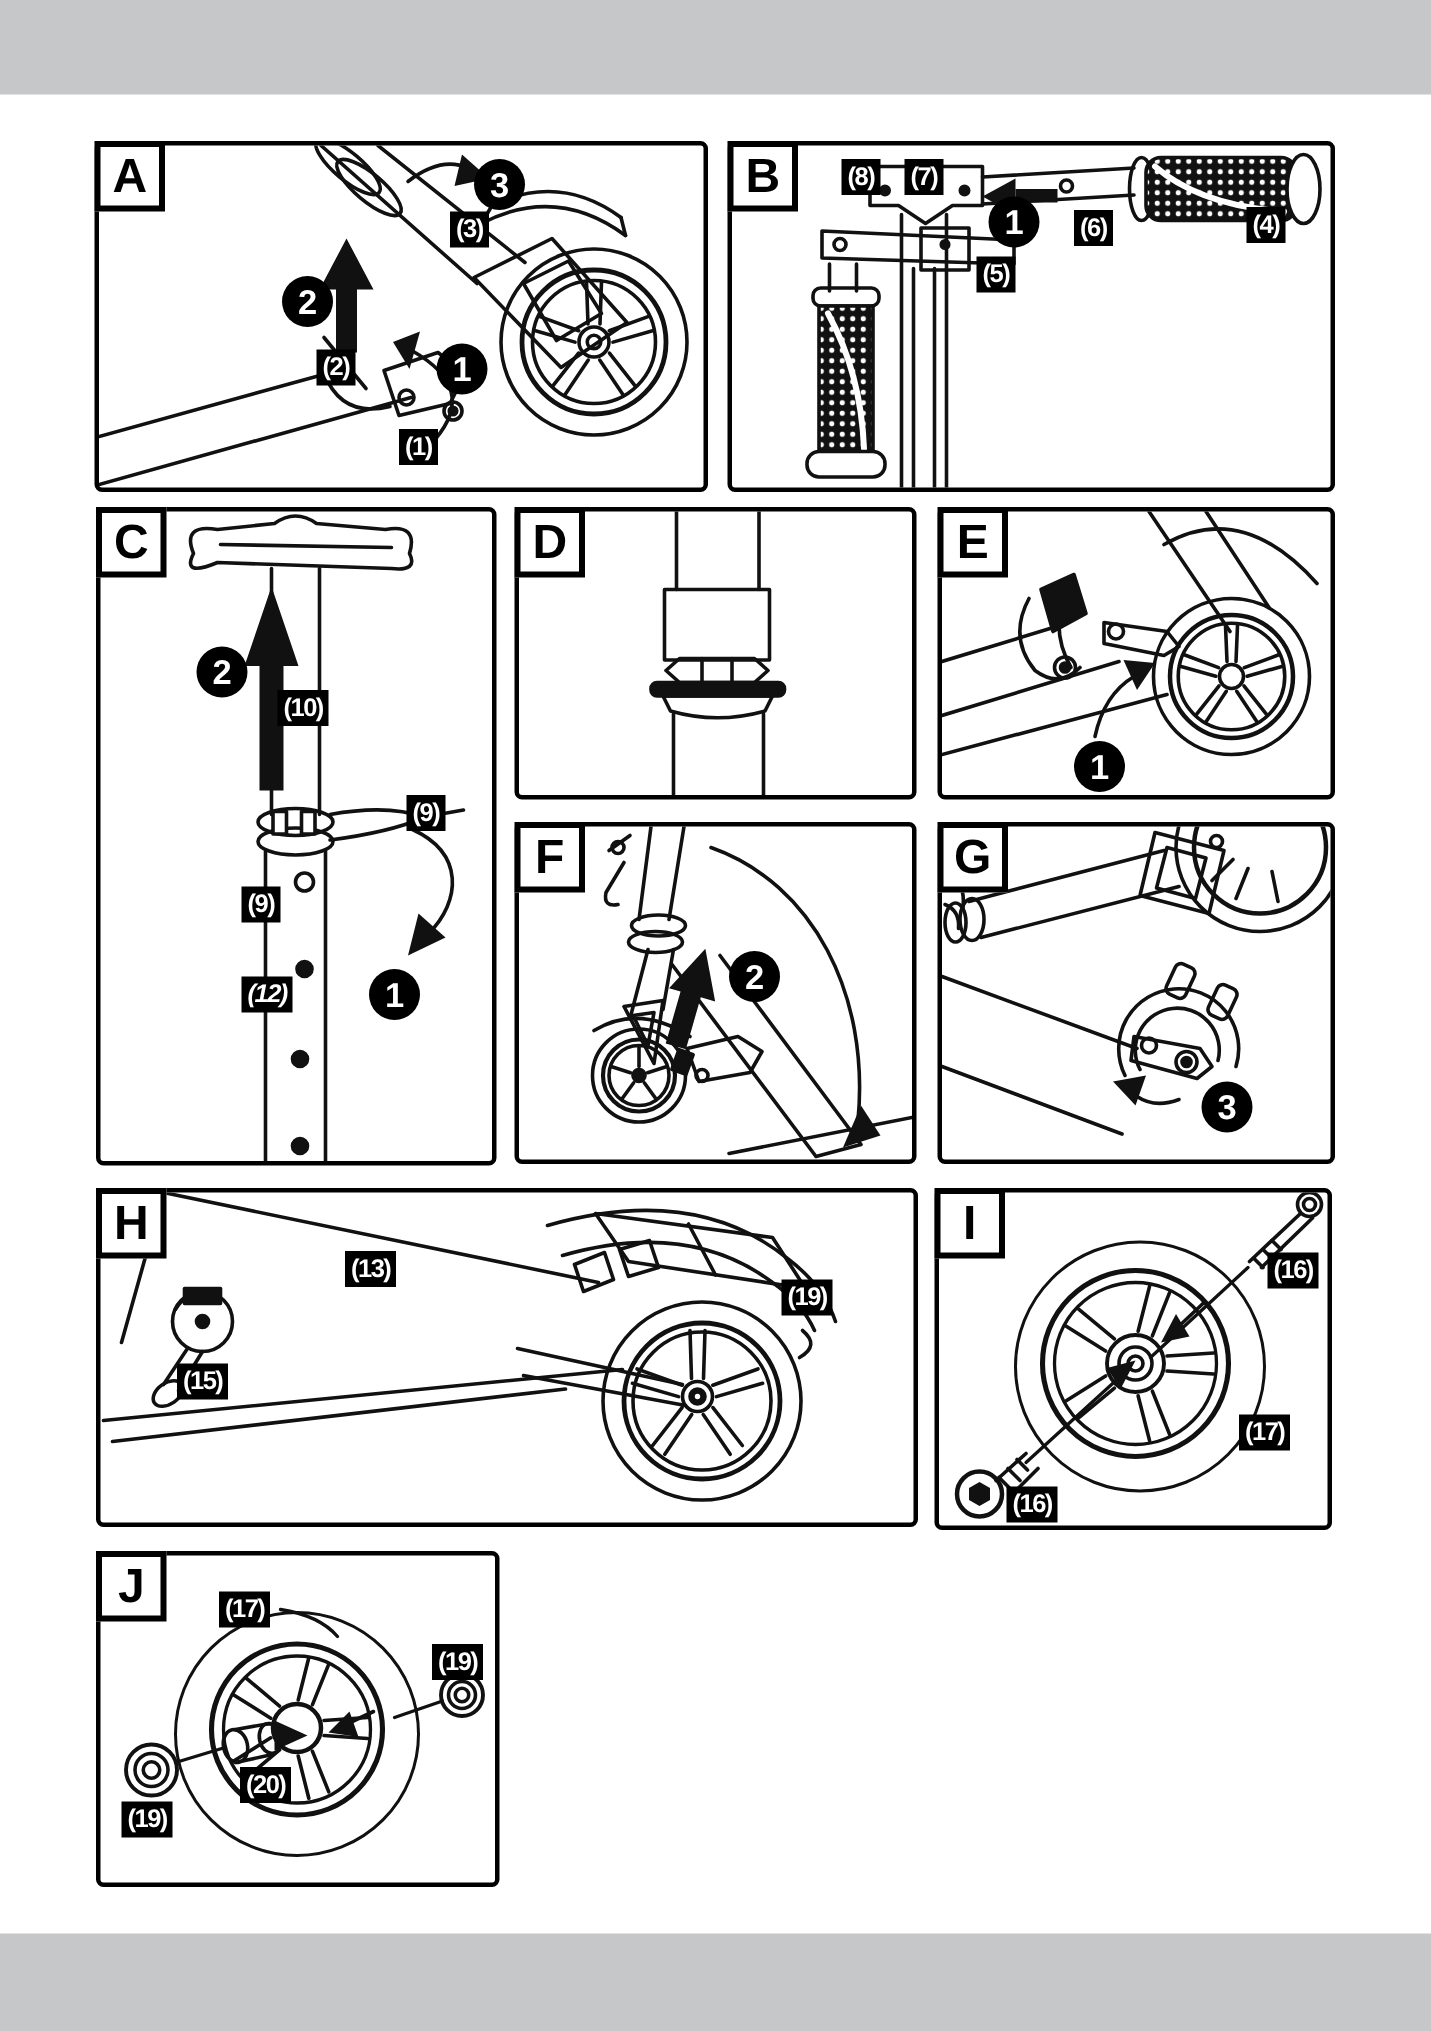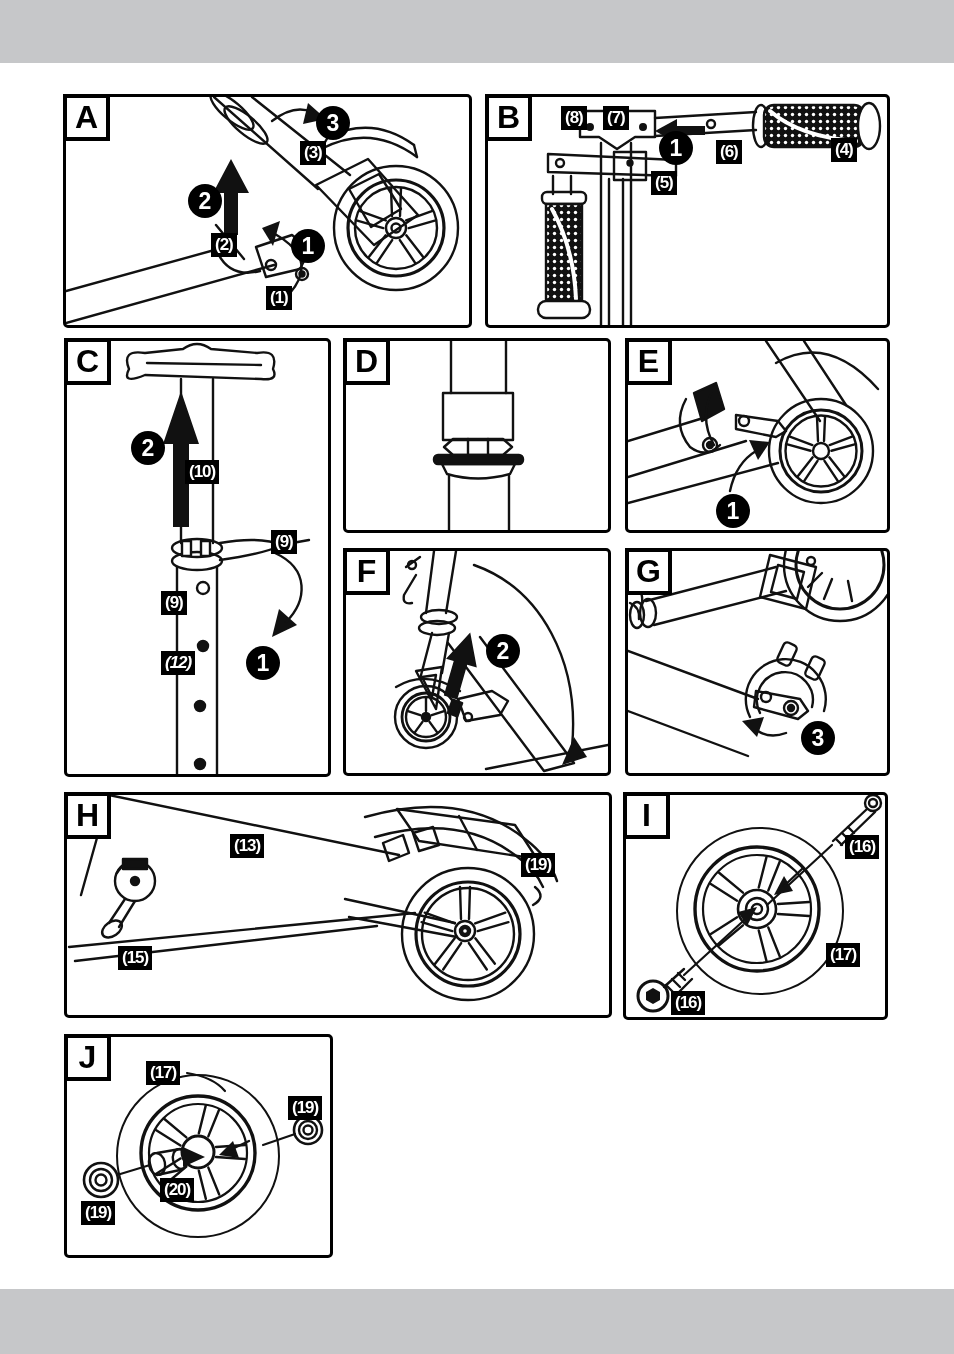--- a/index.html
+++ b/index.html
@@ -375,21 +375,21 @@
               <line x1="-4" y1="-12" x2="-5" y2="-44"></line>
               <line x1="4" y1="-12" x2="5" y2="-44"></line>
             </g>
         </g>
         <path d="M278,104 L388,128 M282,122 L390,142"></path>
         <path d="M468,92 q12,10 -2,18"></path>
       </g>
     </svg>
     <span class="tag" style="left:131px;top:39px;margin-left:32px;">(13)</span>
     <span class="tag" style="left:454px;top:58px;">(19)</span>
-    <span class="tag" style="left:51px;top:114px;margin-top:37px;">(15)</span>
+    <span class="tag" style="left:51px;top:114px;">(15)</span>
   </section>
 
   <section class="panel" style="left:623px;top:792px;width:265px;height:228px;">
     <div class="plate">I</div>
     <svg viewBox="0 0 259 222">
       <g class="art">
         <circle cx="134" cy="116" r="83" stroke-width="2"></circle>
         <circle cx="131" cy="114" r="62" stroke-width="3.4"></circle>
         <circle cx="131" cy="114" r="54" stroke-width="2.2"></circle>
         <circle cx="131" cy="114" r="19" stroke-width="2.6"></circle>

